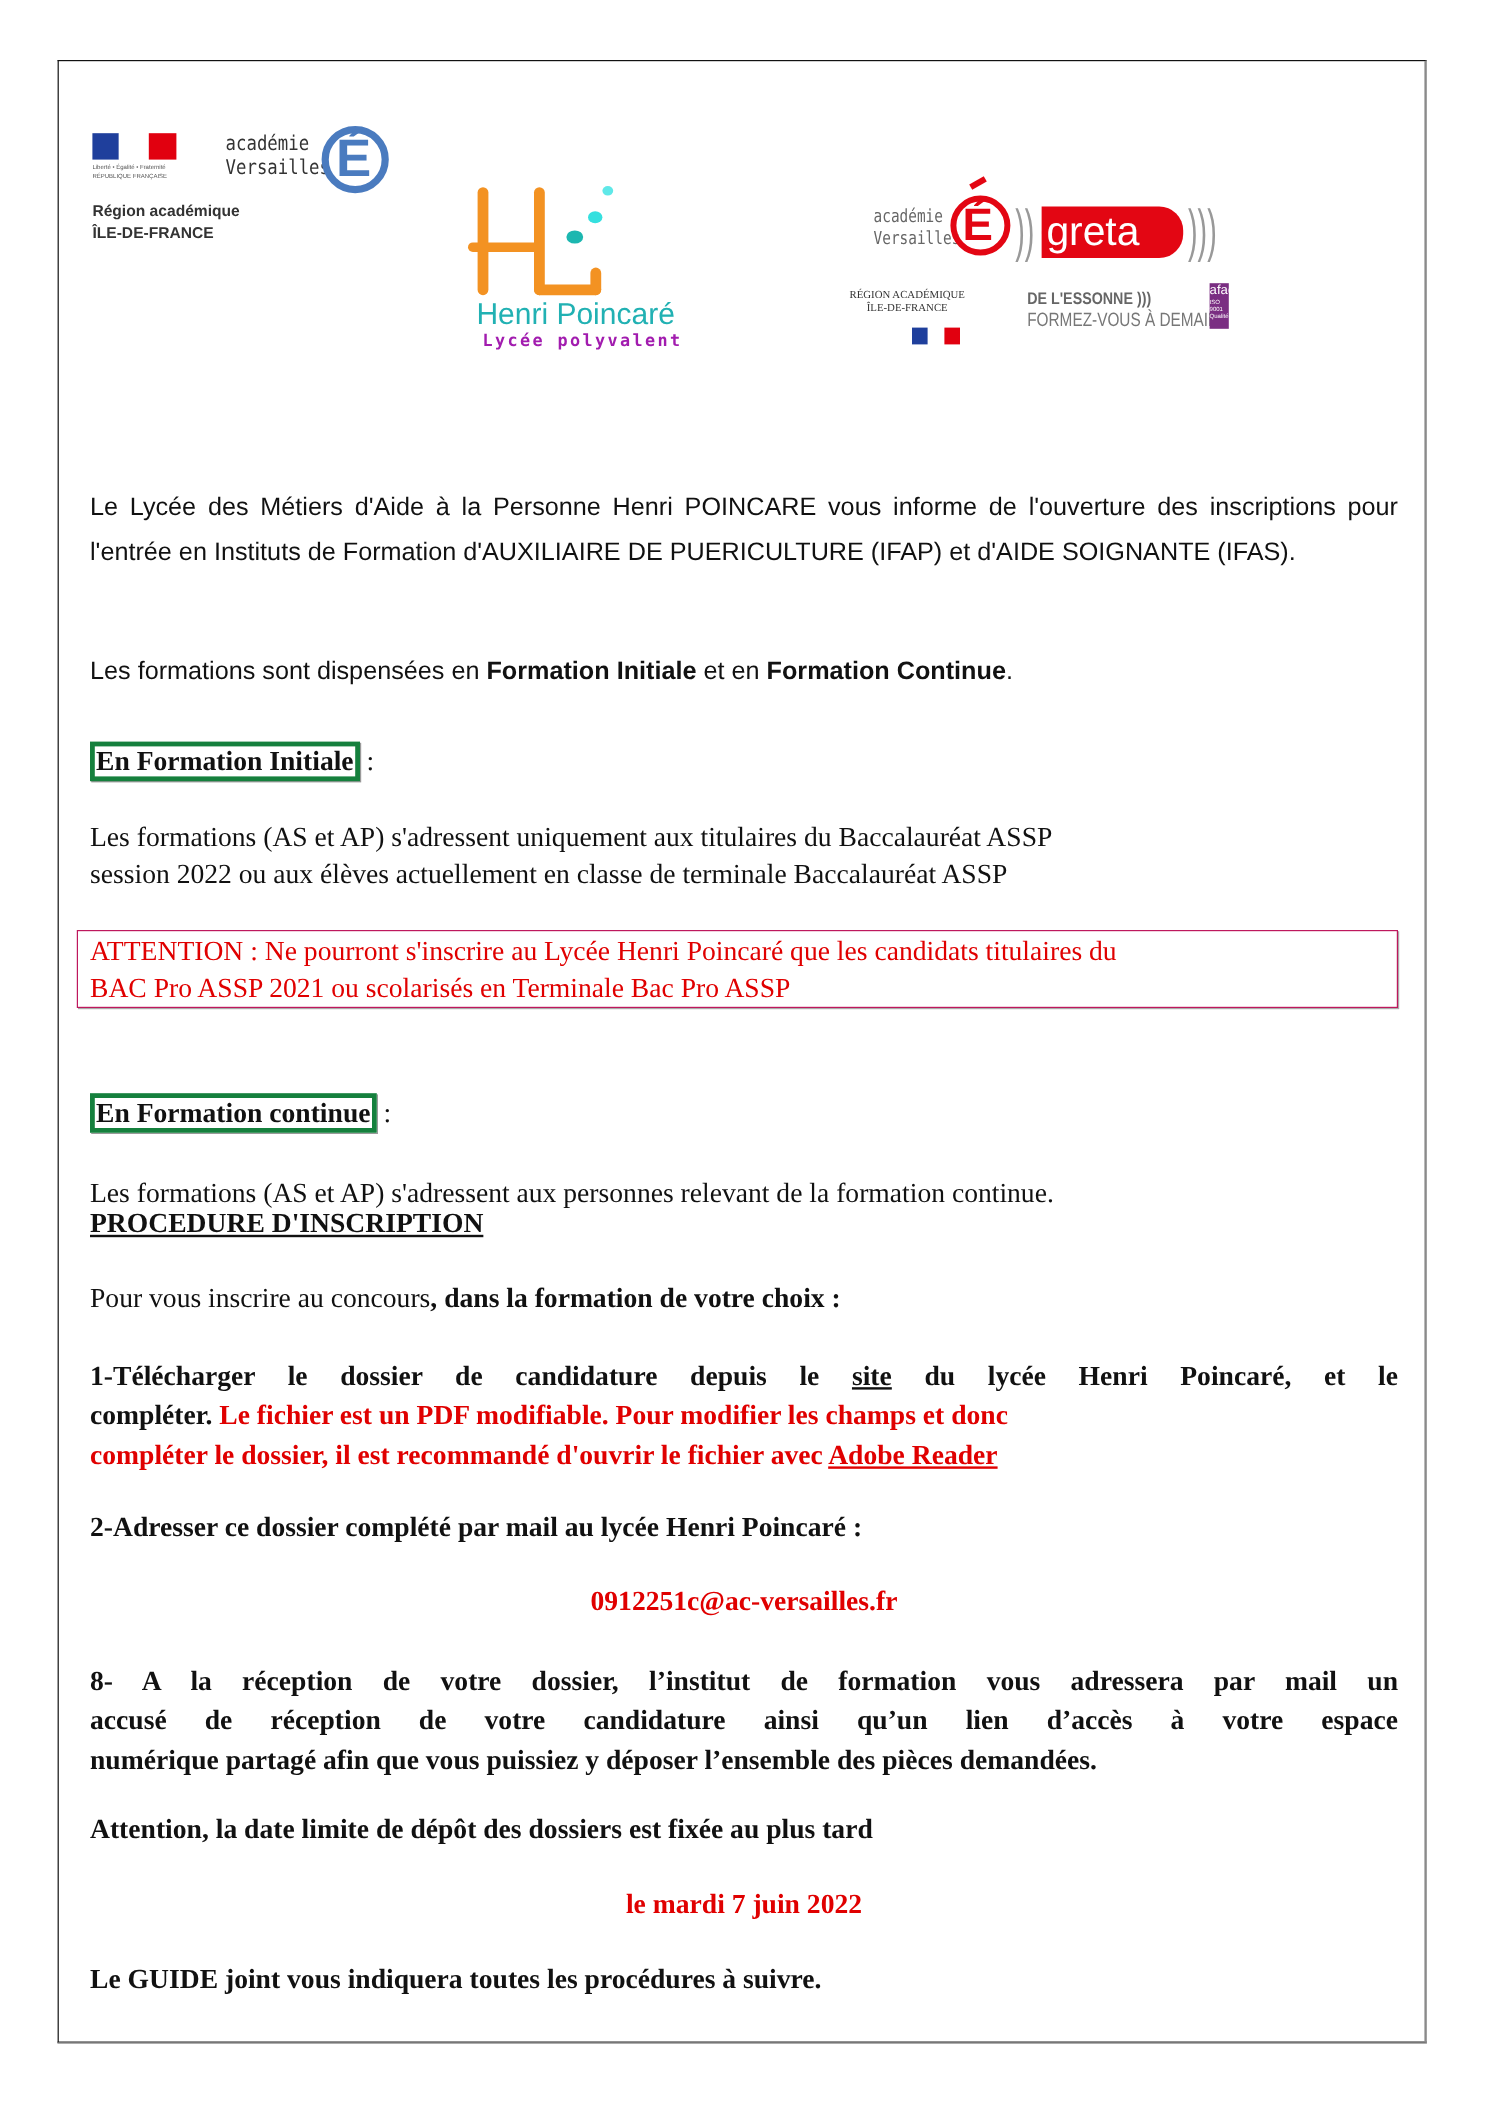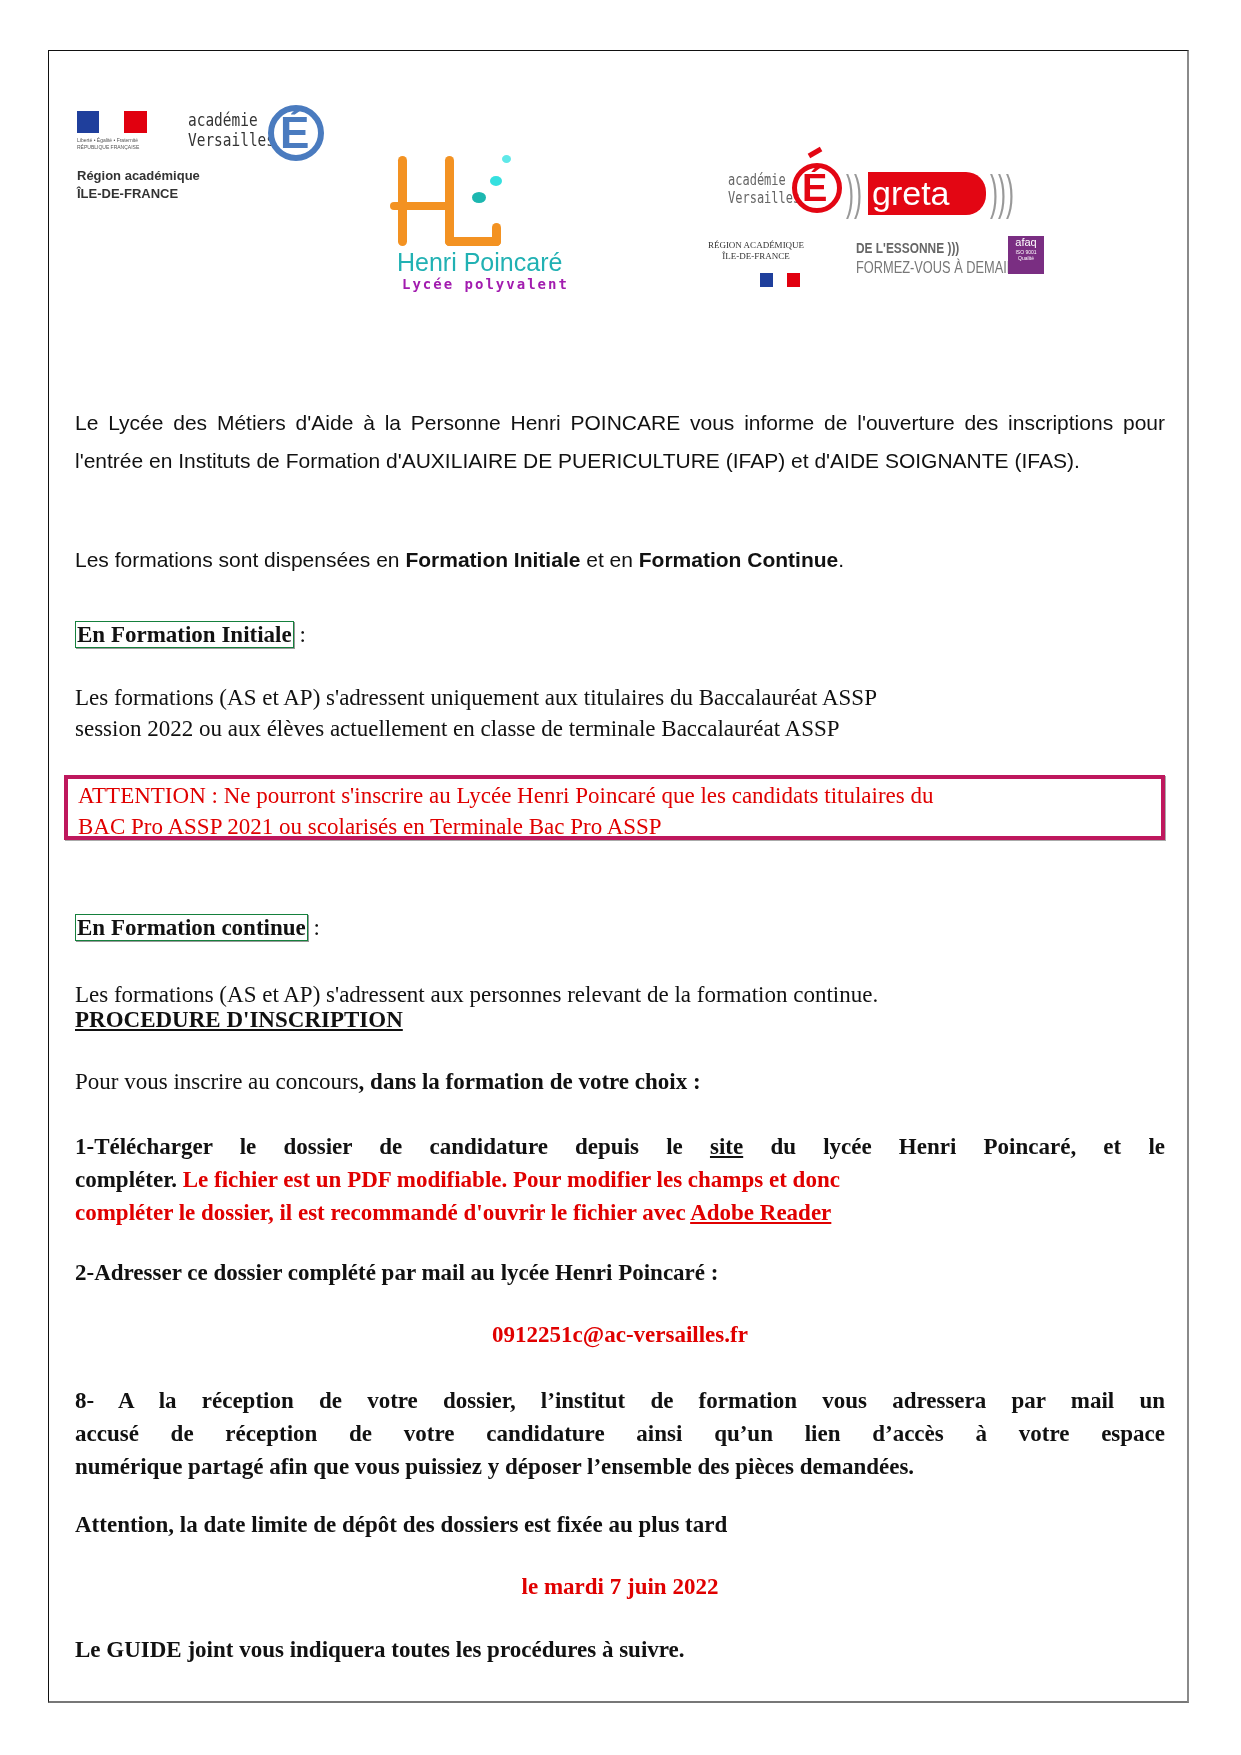--- a/index.html
+++ b/index.html
@@ -46,31 +46,31 @@
   .greta-e-accent { position:absolute; left:108px; top:5px; width:14px; height:5px; background:#e30613; transform:rotate(-30deg); }
   .greta-band { position:absolute; left:168px; top:27px; width:118px; height:43px; background:#e30613; border-radius:0 20px 20px 0; }
   .greta-word { position:absolute; left:172px; top:27px; font-family:"Liberation Sans",sans-serif; font-size:34px; color:#fff; line-height:42px; }
   .greta-paren { position:absolute; font-family:"Liberation Sans",sans-serif; font-size:48px; color:#999; line-height:48px; top:24px; transform:scaleX(0.5); transform-origin:left; }
   .greta-region { position:absolute; left:6px; top:95px; font-family:"Liberation Serif",serif; font-size:9px; line-height:11px; color:#333; text-align:center; width:100px; }
   .greta-marianne { position:absolute; left:60px; top:128px; width:40px; height:14px; }
   .greta-marianne .blue { position:absolute; left:0; top:0; width:13px; height:14px; background:#1f3f9c; }
   .greta-marianne .redb { position:absolute; left:27px; top:0; width:13px; height:14px; background:#e1000f; }
   .greta-ess { position:absolute; left:156px; top:95px; font-family:"Liberation Sans",sans-serif; font-size:14px; font-weight:bold; color:#666; line-height:17px; white-space:nowrap; transform:scaleX(0.85); transform-origin:left; }
   .greta-formez { position:absolute; left:156px; top:113px; font-family:"Liberation Sans",sans-serif; font-size:16px; color:#777; line-height:19px; white-space:nowrap; transform:scaleX(0.8); transform-origin:left; }
-  .afaq { position:absolute; left:308px; top:91px; width:36px; height:38px; background:#7a2e82; color:#fff; font-family:"Liberation Sans",sans-serif; font-size:11px; text-align:center; line-height:13px; }
+  .afaq { position:absolute; left:308px; top:91px; width:16px; height:38px; background:#7a2e82; color:#fff; font-family:"Liberation Sans",sans-serif; font-size:11px; text-align:left; line-height:13px; }
   .afaq small { display:block; font-size:5px; line-height:6px; }
 
   
   .intro { left: 75px; top: 404px; width: 1090px; font-size: 21px; line-height: 38px; text-align: justify; }
   .formations-line { left: 75px; top: 547px; font-size: 21px; line-height: 26px; white-space:nowrap; }
   .section-heading { font-size: 23px; line-height: 26px; white-space: nowrap; }
-  .boxed { border: 1px solid #15803d; padding: 0 1px; font-weight: bold; box-shadow: 1px 1px 0 #999; }
+  .boxed { border: 4px solid #15803d; padding: 0 1px; font-weight: bold; box-shadow: 1px 1px 0 #999; }
   .sh1 { left: 75px; top: 622px; }
   .p-initiale { left: 75px; top: 682px; width: 1090px; font-size: 23px; line-height: 31px; }
-  .attention-box { left: 64px; top: 775px; width: 1101px; height: 65px; border: 4px solid #be185d; box-sizing: border-box; box-shadow:1px 1px 0 #aaa; }
+  .attention-box { left: 64px; top: 775px; width: 1101px; height: 65px; border: 1px solid #be185d; box-sizing: border-box; box-shadow:1px 1px 0 #aaa; }
   .attention-text { position:absolute; left:10px; top:1px; font-size:23px; line-height:31px; white-space:nowrap; }
   .sh2 { left: 75px; top: 883px; margin-top: 32px; }
   .p-continue { left: 75px; top: 981px; font-size: 23px; line-height: 28px; white-space:nowrap; }
   .proc-title { left: 75px; top: 1006px; font-size: 23px; line-height: 28px; font-weight:bold; text-decoration: underline; white-space:nowrap; }
   .pour { left: 75px; top: 1068px; font-size: 23px; line-height: 28px; white-space:nowrap; }
   .step1 { left: 75px; top: 1130px; width: 1090px; font-size: 23px; line-height: 33px; font-weight:bold; }
   .step1 .l1 { text-align: justify; text-align-last: justify; display:block; }
   .step2 { left: 75px; top: 1259px; font-size: 23px; line-height: 28px; font-weight:bold; white-space:nowrap; }
   .email { left: 75px; top: 1321px; width: 1090px; text-align:center; font-size: 23px; line-height: 28px; font-weight:bold; }
   .step3 { left: 75px; top: 1384px; width: 1090px; font-size: 23px; line-height: 33px; font-weight:bold; text-align: justify; }

